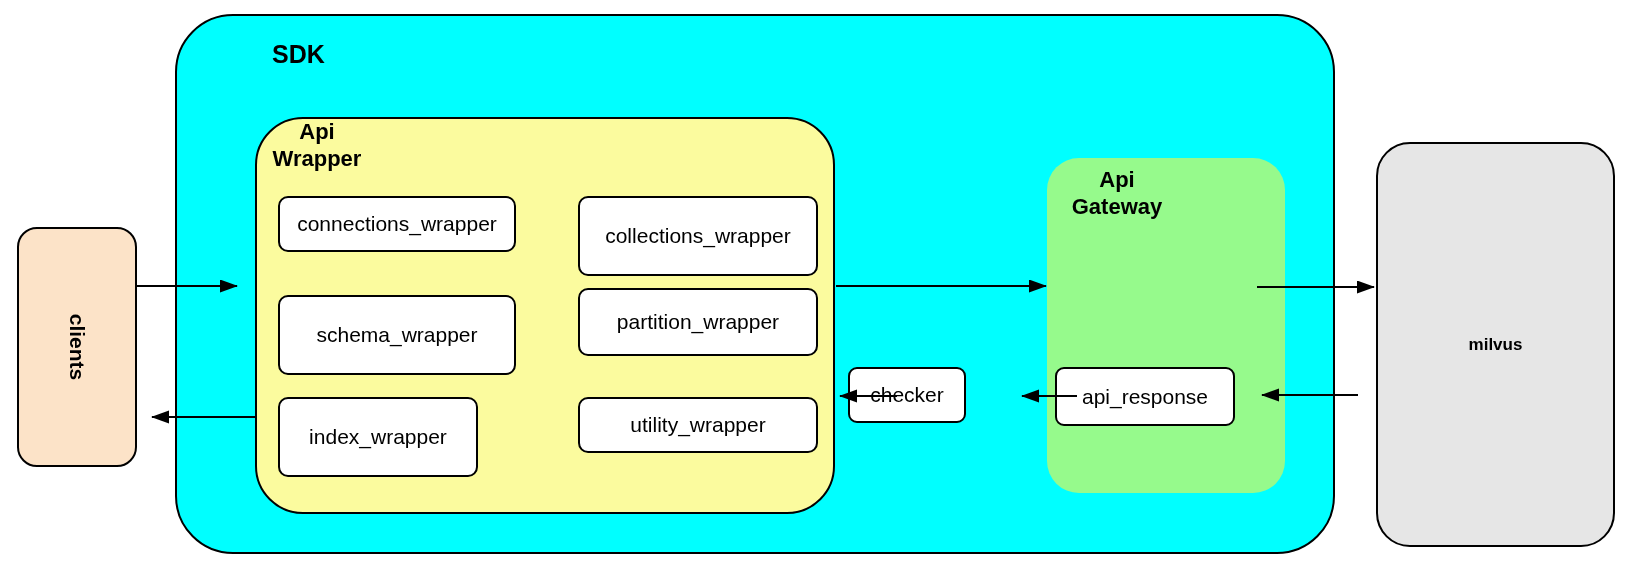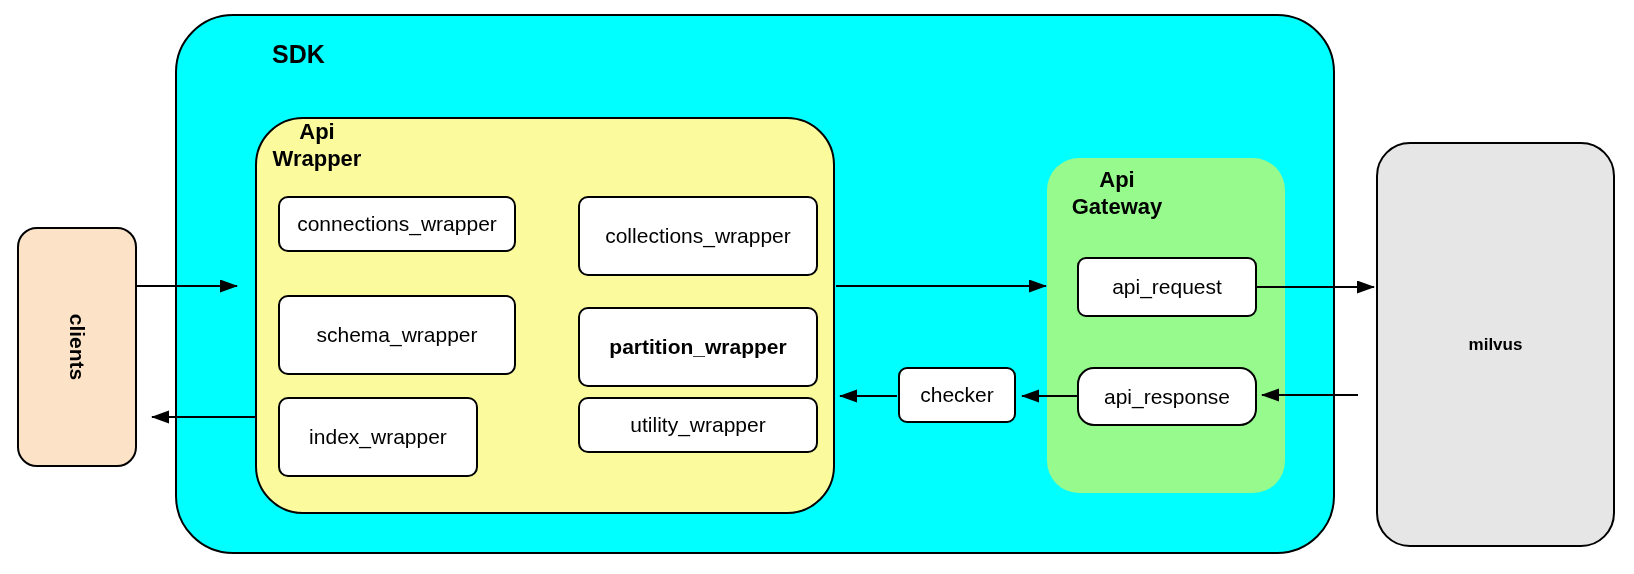--- a/index.html
+++ b/index.html
@@ -72,27 +72,27 @@
     background: var(--milvus_fill, #E6E6E6);
     border: 2px solid var(--stroke, #000);
     border-radius: 34px;
     display: flex; align-items: center; justify-content: center;
     font-size: 17px; font-weight: bold;
   }
 
   .w-conn   { left: 278px; top: 196px; width: 238px; height: 56px; }
   .w-coll   { left: 578px; top: 196px; width: 240px; height: 80px; }
   .w-schema { left: 278px; top: 295px; width: 238px; height: 80px; }
-  .w-part   { left: 578px; top: 307px; width: 240px; height: 80px; font-weight: bold; }
+  .w-part   { left: 578px; top: 288px; width: 240px; height: 68px; }
   .w-index  { left: 278px; top: 397px; width: 200px; height: 80px; }
   .w-util   { left: 578px; top: 397px; width: 240px; height: 56px; }
 
-  .checker  { left: 898px;  top: 367px; width: 118px; height: 56px; border-radius: 9px; }
+  .checker  { left: 848px;  top: 367px; width: 118px; height: 56px; border-radius: 9px; }
   .api-req  { left: 1077px; top: 257px; width: 180px; height: 60px; border-radius: 9px; }
-  .api-resp { left: 1077px; top: 367px; width: 180px; height: 59px; border-radius: 17px; }
+  .api-resp { left: 1055px; top: 367px; width: 180px; height: 59px; border-radius: 9px; }
 
   #arrows {
     position: absolute; left: 0; top: 0;
     width: 1634px; height: 574px;
     pointer-events: none; z-index: 10;
   }
   #arrows line { stroke: var(--stroke, #000); stroke-width: 2; }
 </style>
 </head>
 <body>
@@ -115,21 +115,20 @@
   <div class="abs node w-index">index_wrapper</div>
   <div class="abs node w-util">utility_wrapper</div>
 
   <div class="abs node checker">checker</div>
 
   <div class="abs api-gateway"></div>
   <div class="abs api-gateway-label">
     <div>Api</div>
     <div>Gateway</div>
   </div>
-  <div class="abs node api-req">api_request</div>
   <div class="abs node api-resp">api_response</div>
 
   <div class="abs milvus">milvus</div>
 
   <div class="abs clients">
     <span>clients</span>
   </div>
 
   <svg id="arrows" viewBox="0 0 1634 574" xmlns="http://www.w3.org/2000/svg">
     <defs>

